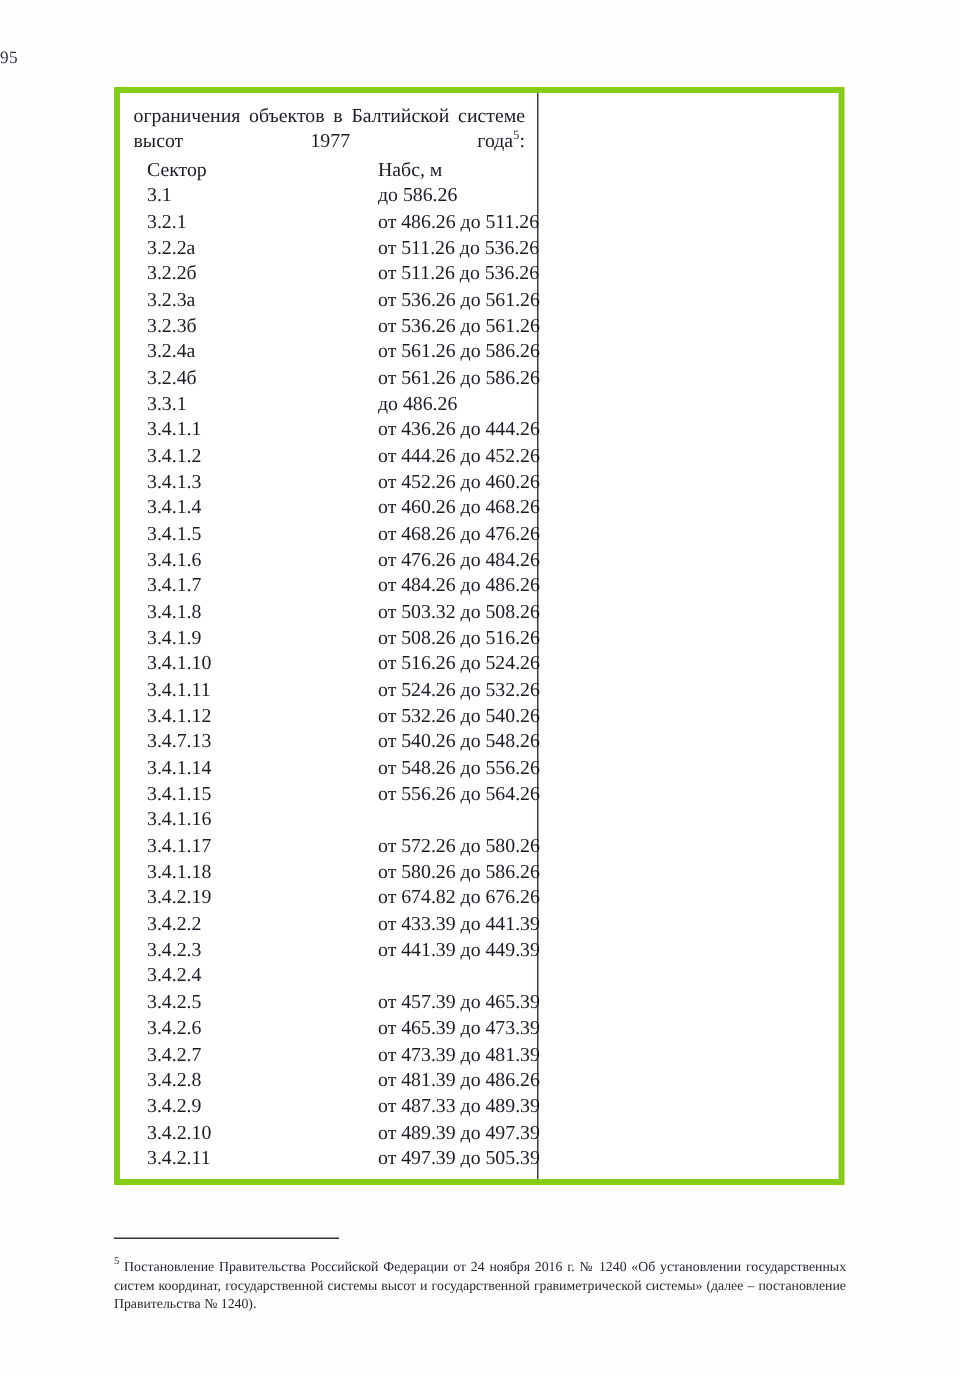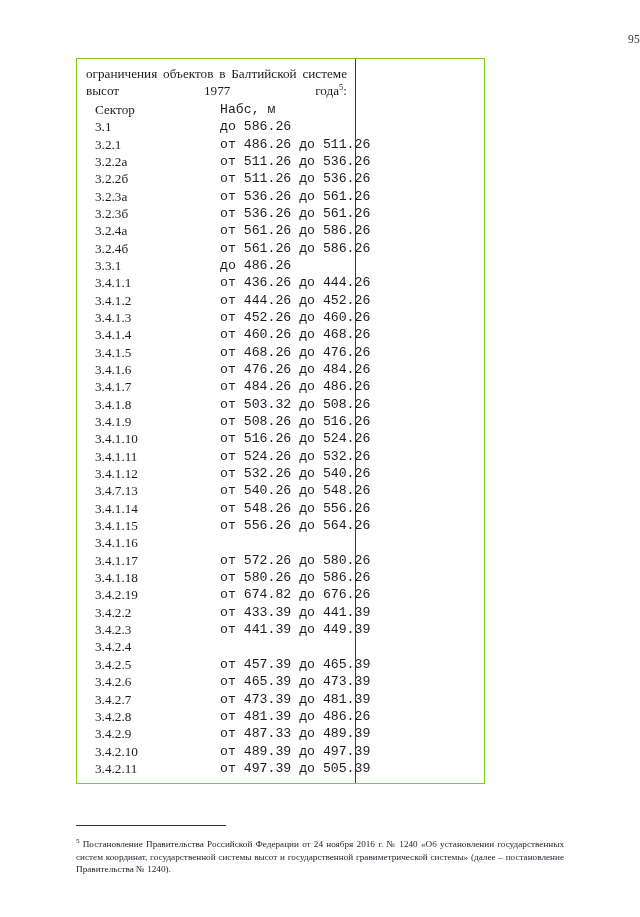--- a/index.html
+++ b/index.html
@@ -22,33 +22,33 @@
     inset: 0;
     background: #fefefe;
   }
 
   
   .page-number {
     position: absolute;
     top: 33px;
     left: 0;
     width: 640px;
-    text-align: right;
+    text-align: left;
     font-size: 11.5px;
     letter-spacing: .3px;
     color: #33333f;
   }
 
   
   .table-wrap {
     position: absolute;
     left: 76px;
     top: 58px;
-    width: 409px;
-    border: 1px solid #84cc16;
+    width: 487px;
+    border: 4px solid #84cc16;
     box-sizing: border-box;
     display: flex;
     background: #fff;
   }
   .col-left {
     width: 279px;
     box-sizing: border-box;
     border-right: 1px solid #3a3a48;
     padding: 6px 0 6px 0;
   }
@@ -75,28 +75,28 @@
   }
 
   .rows {
     padding: 0 0 0 18px;
     font-size: 13.2px;
     line-height: 17.35px;
   }
   .row {
     display: flex;
     white-space: nowrap;
+    gap: 29px;
   }
   .cell-sector {
     width: 125px;
     flex: 0 0 125px;
   }
   .cell-value {
     flex: 1;
-    font-family: Liberation Mono, monospace;
   }
   .row.header .cell-sector,
   .row.header .cell-value {
     font-weight: normal;
   }
 
   
   .footnote-rule {
     position: absolute;
     left: 76px;

